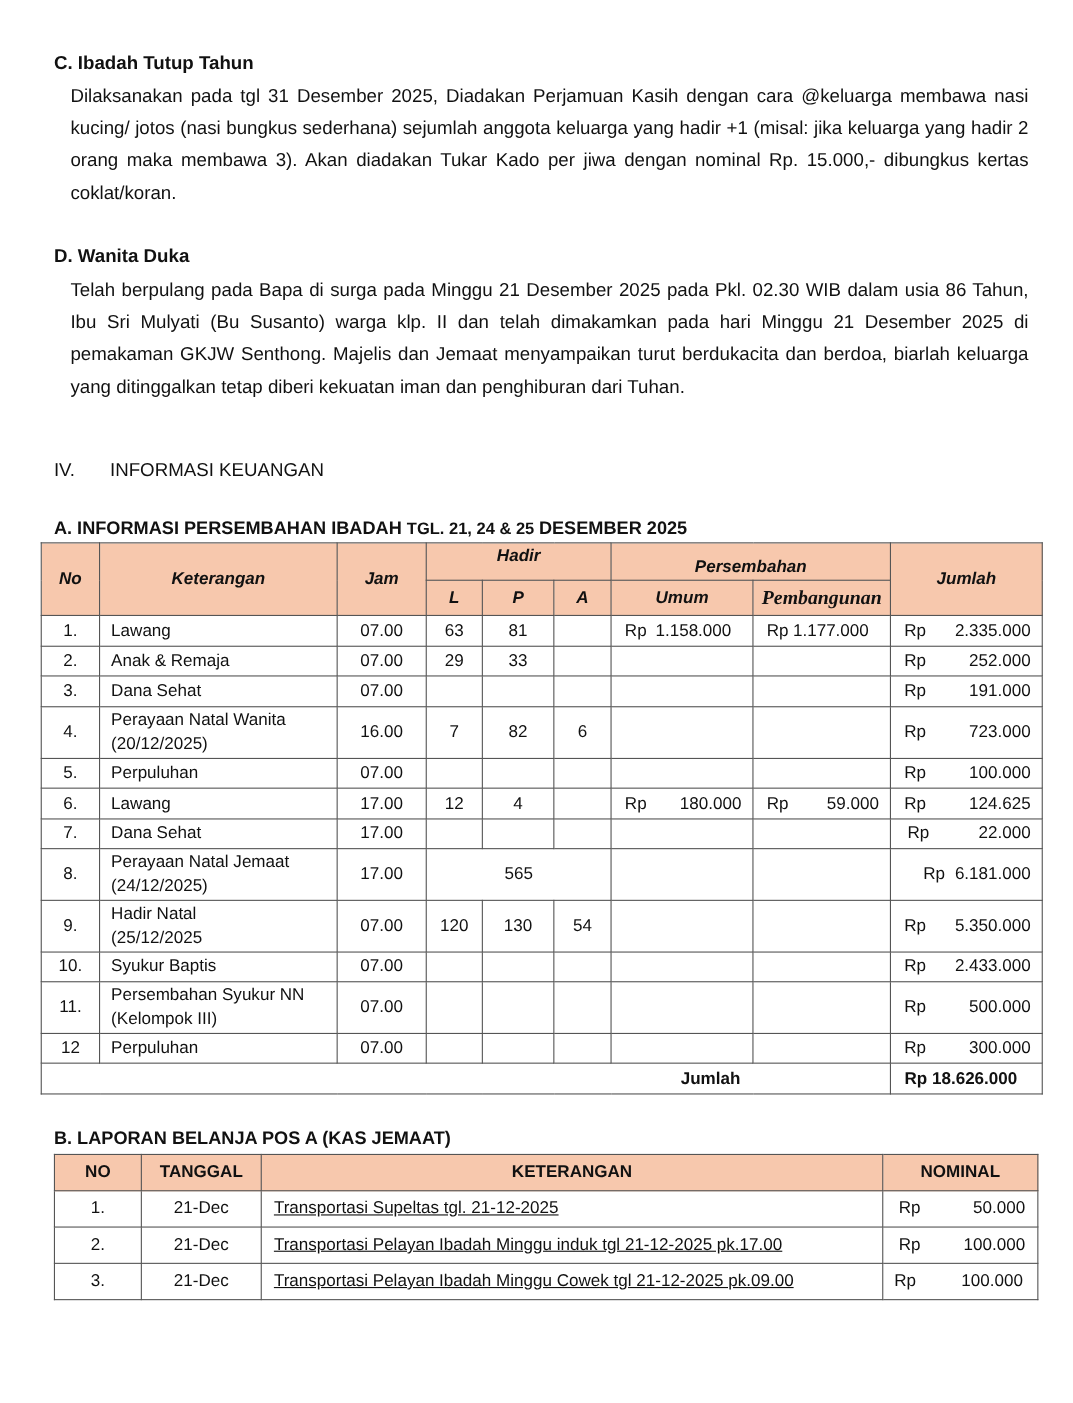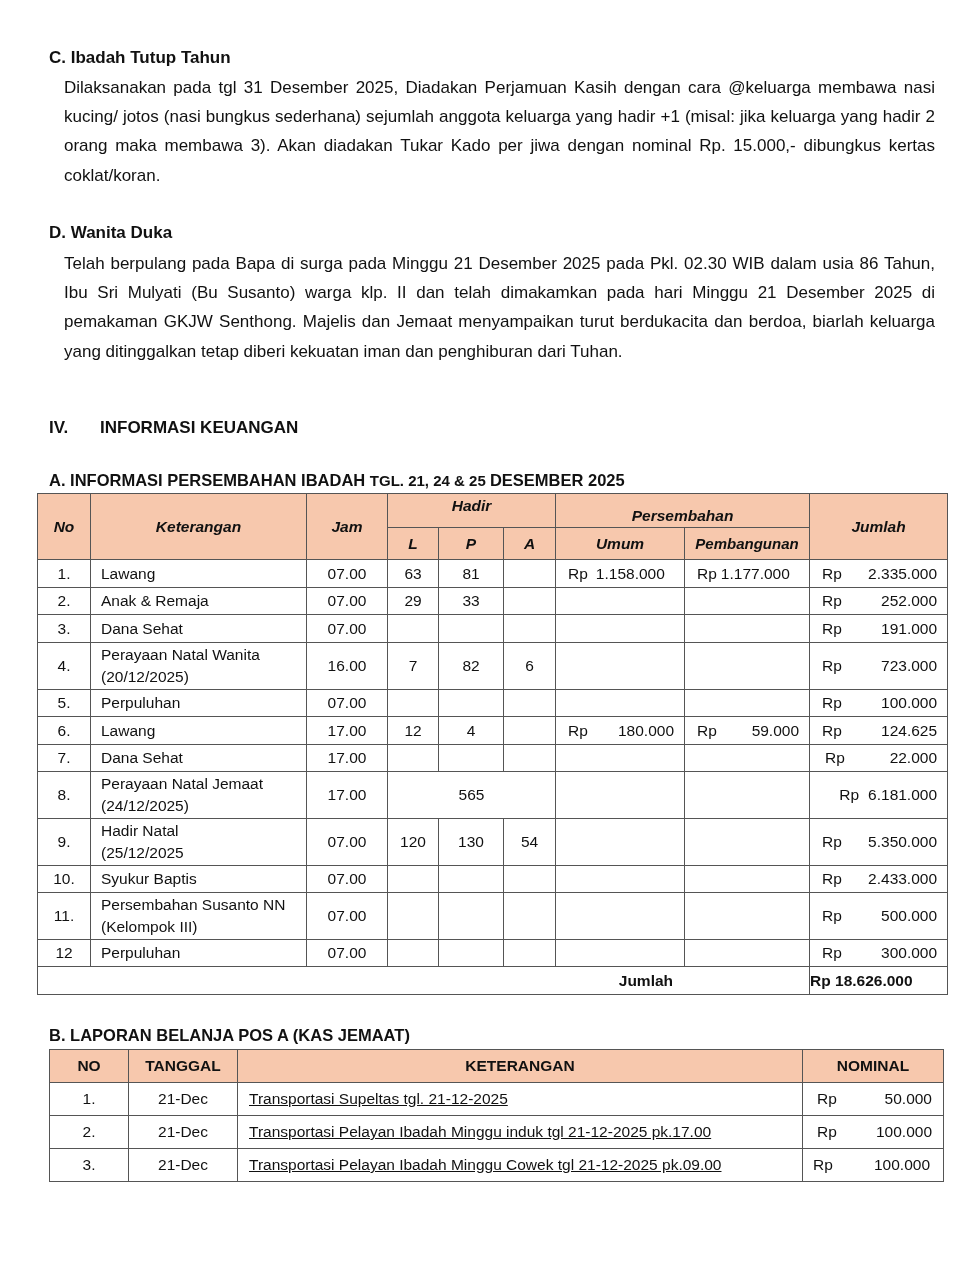--- a/index.html
+++ b/index.html
@@ -9,36 +9,36 @@
     color: #111;
   }
   .page { position: absolute; left: 49px; top: 0; width: 871px; }
   .heading { font-weight: bold; font-size: 17px; position: absolute; left: 0; white-space: nowrap; }
   .para {
     position: absolute; left: 0; width: 871px;
     font-size: 17px; line-height: 29.2px; text-align: justify;
     text-align-last: left;
     margin-left: 15px;
   }
-  .sec-iv { position: absolute; left: 0; top: 418px; font-weight: bold; font-size: 17px; white-space: nowrap; }
+  .sec-iv { position: absolute; left: 0; top: 418px; font-weight: normal; font-size: 17px; white-space: nowrap; }
   .sec-iv .num { display: inline-block; width: 51px; }
 
   .tbl-title { position: absolute; font-weight: bold; font-size: 16.5px; white-space: nowrap; }
   .tbl-title .small { font-size: 15px; text-align: center; }
 
   table { border-collapse: collapse; position: absolute; table-layout: fixed; }
   td, th { border: 1.3px solid #555; padding: 0; font-size: 15.5px; }
   .ta th { background: #f7c8ad; font-weight: bold; font-style: italic; text-align: center; }
   .ta td { height: 26px; }
   .ta td.c { text-align: center; }
   .ta td.l { padding-left: 10px; line-height: 22px; }
   .ta .rp { display: flex; justify-content: space-between; padding: 0 10px 0 12px; }
   .ta .total-label { text-align: right; padding-right: 136px; font-weight: bold; }
-  .ta .total-val { font-weight: bold; text-align: left; padding-right: 10px; }
-  .ta .th-small { font-size: 15px; }
+  .ta .total-val { font-weight: bold; text-align: center; padding-right: 10px; }
+  .ta .th-small { font-size: 18px; font-family: Liberation Serif, serif; }
 
   .tb th { background: #f7c8ad; font-weight: bold; text-align: center; height: 32px; font-size: 15.5px; }
   .tb td { height: 32px; font-size: 15.5px; }
   .tb td.c { text-align: center; }
   .tb td.l { padding-left: 11px; text-decoration: underline; }
   .tb .rp { display: flex; justify-content: space-between; padding: 0 11px 0 14px; }
 </style>
 </head>
 <body>
 
@@ -283,21 +283,21 @@
           <div class="rp">
             <span>Rp</span>
             <span>2.433.000</span>
           </div>
         </td>
     </tr>
 
     <tr style="height:47px">
       <td class="c">11.</td>
       <td class="l">
-          <div>Persembahan Susanto NN</div>
+          <div>Persembahan Syukur NN</div>
           <div>(Kelompok III)</div>
         </td>
       <td class="c">07.00</td>
       <td class="c"></td>
       <td class="c"></td>
       <td class="c"></td>
       <td></td>
       <td></td>
       <td>
           <div class="rp">

